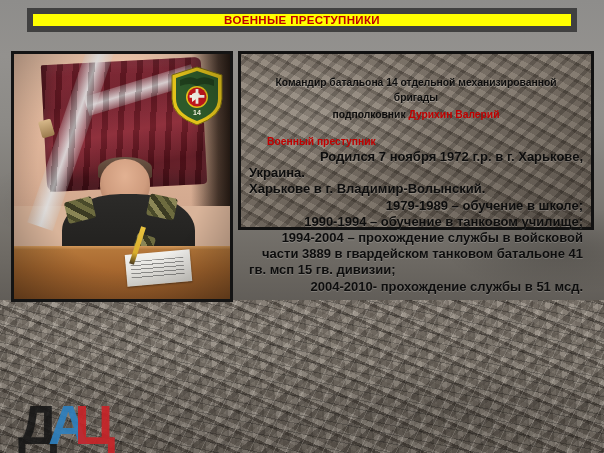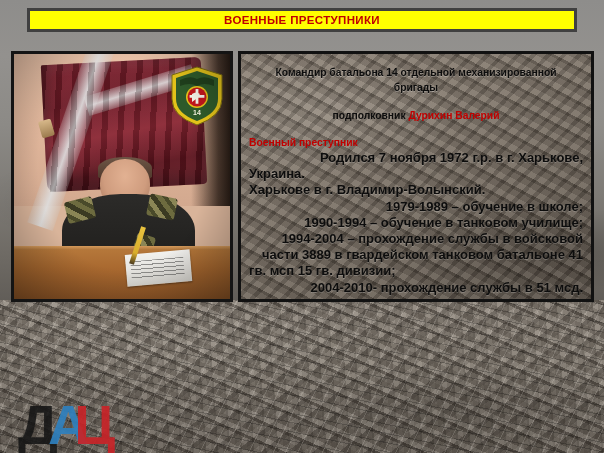--- a/index.html
+++ b/index.html
@@ -61,21 +61,21 @@
       repeating-linear-gradient(12deg, rgba(0,0,0,.22) 0 1px, rgba(0,0,0,0) 1px 9px),
       repeating-linear-gradient(-64deg, rgba(235,230,222,.16) 0 1px, rgba(0,0,0,0) 1px 11px);
   }
 
   
   .title-banner {
     position: absolute;
     left: 27px; top: 8px;
     width: 550px; height: 24px;
     background: #ffff00;
-    border: 3px solid #404040;
+    border: 6px solid #404040;
     box-sizing: border-box;
     display: flex;
     align-items: center;
     justify-content: center;
   }
   .title-banner span {
     color: #c00000;
     font-size: 11.5px;
     font-weight: bold;
     letter-spacing: .35px;
@@ -222,24 +222,24 @@
     position: absolute;
     left: 0; top: 0; right: 0; bottom: 0;
     background: radial-gradient(ellipse at 50% 45%, rgba(0,0,0,0) 55%, rgba(0,0,0,.35) 100%);
     pointer-events: none;
   }
 
   
   .text-panel {
     position: absolute;
     left: 238px; top: 51px;
-    width: 356px; height: 251px;
+    width: 356px; height: 179px;
     border: 3px solid #111;
     box-sizing: border-box;
-    padding: 12px 8px 4px 8px;
+    padding: 22px 8px 4px 8px;
     background-color: #6b6359;
     background-image:
       repeating-linear-gradient(28deg, rgba(40,34,28,.34) 0 3px, rgba(168,158,146,.20) 3px 9px, rgba(86,78,70,.28) 9px 15px),
       repeating-linear-gradient(-46deg, rgba(30,26,22,.26) 0 4px, rgba(175,166,154,.14) 4px 11px),
       radial-gradient(ellipse 200px 90px at 80px 60px, rgba(205,198,188,.30), rgba(0,0,0,0) 72%),
       radial-gradient(ellipse 180px 80px at 290px 200px, rgba(25,21,18,.34), rgba(0,0,0,0) 74%),
       linear-gradient(160deg, #8b8176 0%, #797066 40%, #645c53 72%, #4e4740 100%);
     color: #0d0d0d;
   }
   .tp-head {
@@ -247,31 +247,32 @@
     font-size: 10.3px;
     font-weight: bold;
     line-height: 14.5px;
     text-shadow: 0 1px 0 rgba(255,255,255,.25);
   }
   .tp-rank-line {
     text-align: center;
     font-size: 10.3px;
     font-weight: bold;
     line-height: 16px;
-    margin-top: 13px;
+    margin-top: 2px;
   }
   .tp-name {
     color: #c00000;
     font-weight: bold;
   }
   .tp-label {
     color: #c00000;
     font-weight: bold;
     font-size: 10.3px;
     margin-top: 13px;
+    margin-left: 18px;
   }
   .tp-body {
     font-size: 13px;
     font-weight: bold;
     line-height: 16.2px;
     margin-top: 2px;
     text-shadow: 0 1px 0 rgba(255,255,255,.18);
   }
   .tp-body p { margin: 0; }
   .tp-body p.just { text-align: justify; text-align-last: left; }

